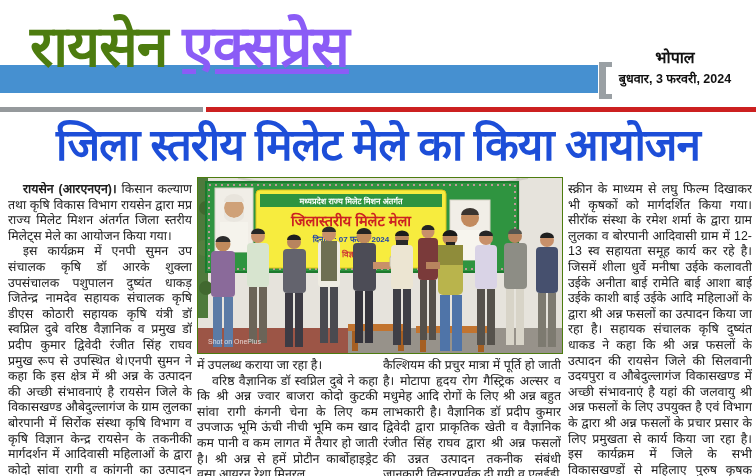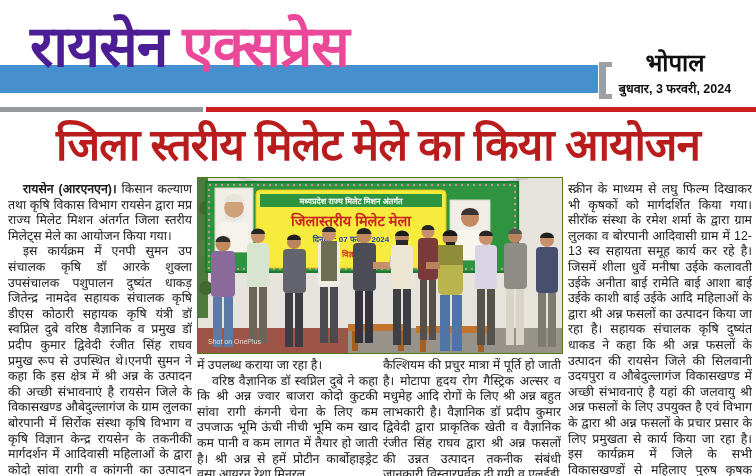--- a/index.html
+++ b/index.html
@@ -14,33 +14,33 @@
   .masthead { position:absolute; left:0; top:0; width:756px; height:113px; }
   .blue-bar { position:absolute; left:0; top:65px; width:598px; height:28px; background:#4690d0; }
   .bracket {
     position:absolute; left:599px; top:62px; width:13px; height:37px;
     border-top:5px solid #9aa0a4; border-bottom:5px solid #9aa0a4; border-left:7px solid #9aa0a4;
   }
   .masthead-title {
     position:absolute; left:30px; top:2px; white-space:nowrap;
     font-weight:700; font-size:57px; line-height:1.55; letter-spacing:-1px;
   }
-  .masthead-title .w1 { color:#4c1d95; }
-  .masthead-title .w2 { color:#ec4899; }
+  .masthead-title .w1 { color:#4d7c0f; }
+  .masthead-title .w2 { color:#8b5cf6;text-decoration:underline; }
   .edition { position:absolute; left:596px; top:48px; width:158px; text-align:center; color:#111; }
-  .edition .city { font-size:24px; font-weight:700; line-height:1.25; }
+  .edition .city { font-size:16px; font-weight:700; line-height:1.25; }
   .edition .date { font-size:12.5px; font-weight:700; margin-top:2px; }
   .top-rule { position:absolute; left:0; top:107px; width:756px; height:5px; }
   .top-rule .seg-gray { position:absolute; left:0; top:0; width:203px; height:5px; background:#95999c; }
   .top-rule .seg-red  { position:absolute; left:206px; top:0; width:550px; height:5px; background:#cc2020; }
 
   
   .headline {
     position:absolute; left:0; top:114px; width:756px; height:62px;
-    text-align:center; font-size:44px; font-weight:700; color:#b91c1c;
+    text-align:center; font-size:44px; font-weight:700; color:#1d4ed8;
     white-space:nowrap; letter-spacing:-1px; line-height:62px;
   }
 
   
   .col {
     position:absolute; overflow:hidden; color:#1d1d1d;
     font-size:12.4px; line-height:15.6px; text-align:justify;
   }
   .col p { text-align:justify; }
   .col p.indent { text-indent:15px; }

